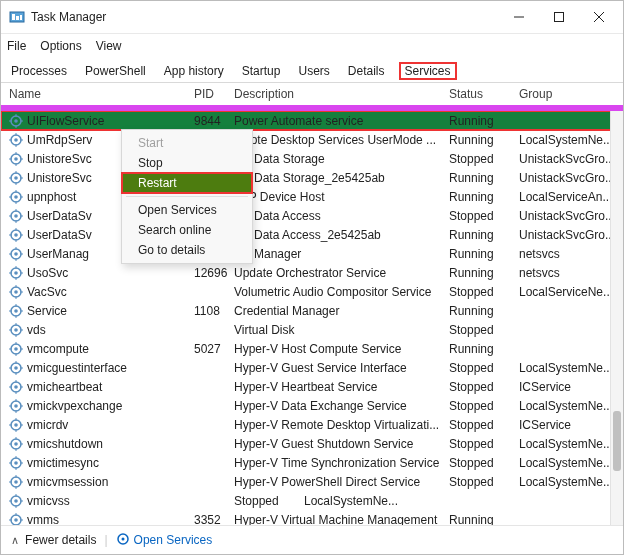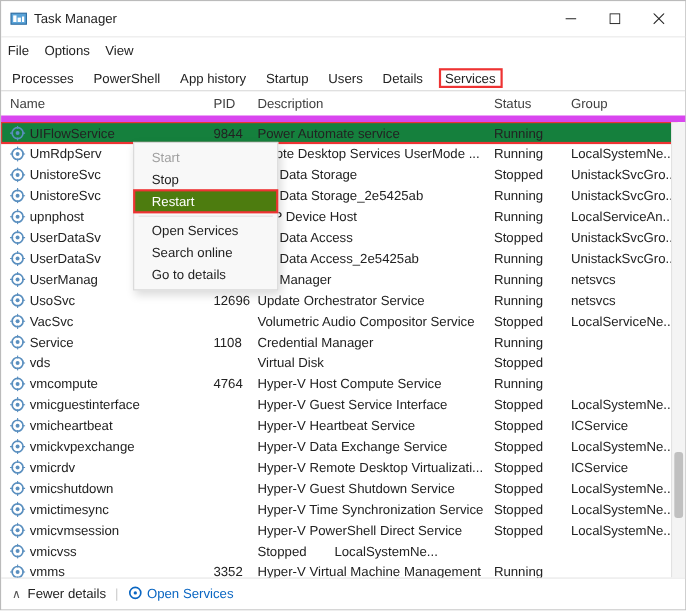--- a/index.html
+++ b/index.html
@@ -459,21 +459,21 @@
             <span class="ic svc-icon"><svg width="14" height="14">
                 <circle cx="7" cy="7" r="5" fill="none" stroke="#5a8fbf" stroke-width="1.5"></circle>
                 <circle cx="7" cy="7" r="1.8" fill="#5a8fbf"></circle>
                 <line x1="7" y1="0" x2="7" y2="3" stroke="#5a8fbf"></line>
                 <line x1="7" y1="11" x2="7" y2="14" stroke="#5a8fbf"></line>
                 <line x1="0" y1="7" x2="3" y2="7" stroke="#5a8fbf"></line>
                 <line x1="11" y1="7" x2="14" y2="7" stroke="#5a8fbf"></line>
               </svg></span>
             <span>vmcompute</span>
           </span>
-          <span class="col-pid">4764</span>
+          <span class="col-pid">5027</span>
           <span class="col-desc" style="overflow:hidden">Hyper-V Host Compute Service</span>
           <span class="col-status">Running</span>
           <span class="col-group" style="overflow:hidden"></span>
         </div>
         <div class="row">
           <span class="col-name" style="display:flex;align-items:center;overflow:hidden">
             <span class="ic svc-icon"><svg width="14" height="14">
                 <circle cx="7" cy="7" r="5" fill="none" stroke="#5a8fbf" stroke-width="1.5"></circle>
                 <circle cx="7" cy="7" r="1.8" fill="#5a8fbf"></circle>
                 <line x1="7" y1="0" x2="7" y2="3" stroke="#5a8fbf"></line>

